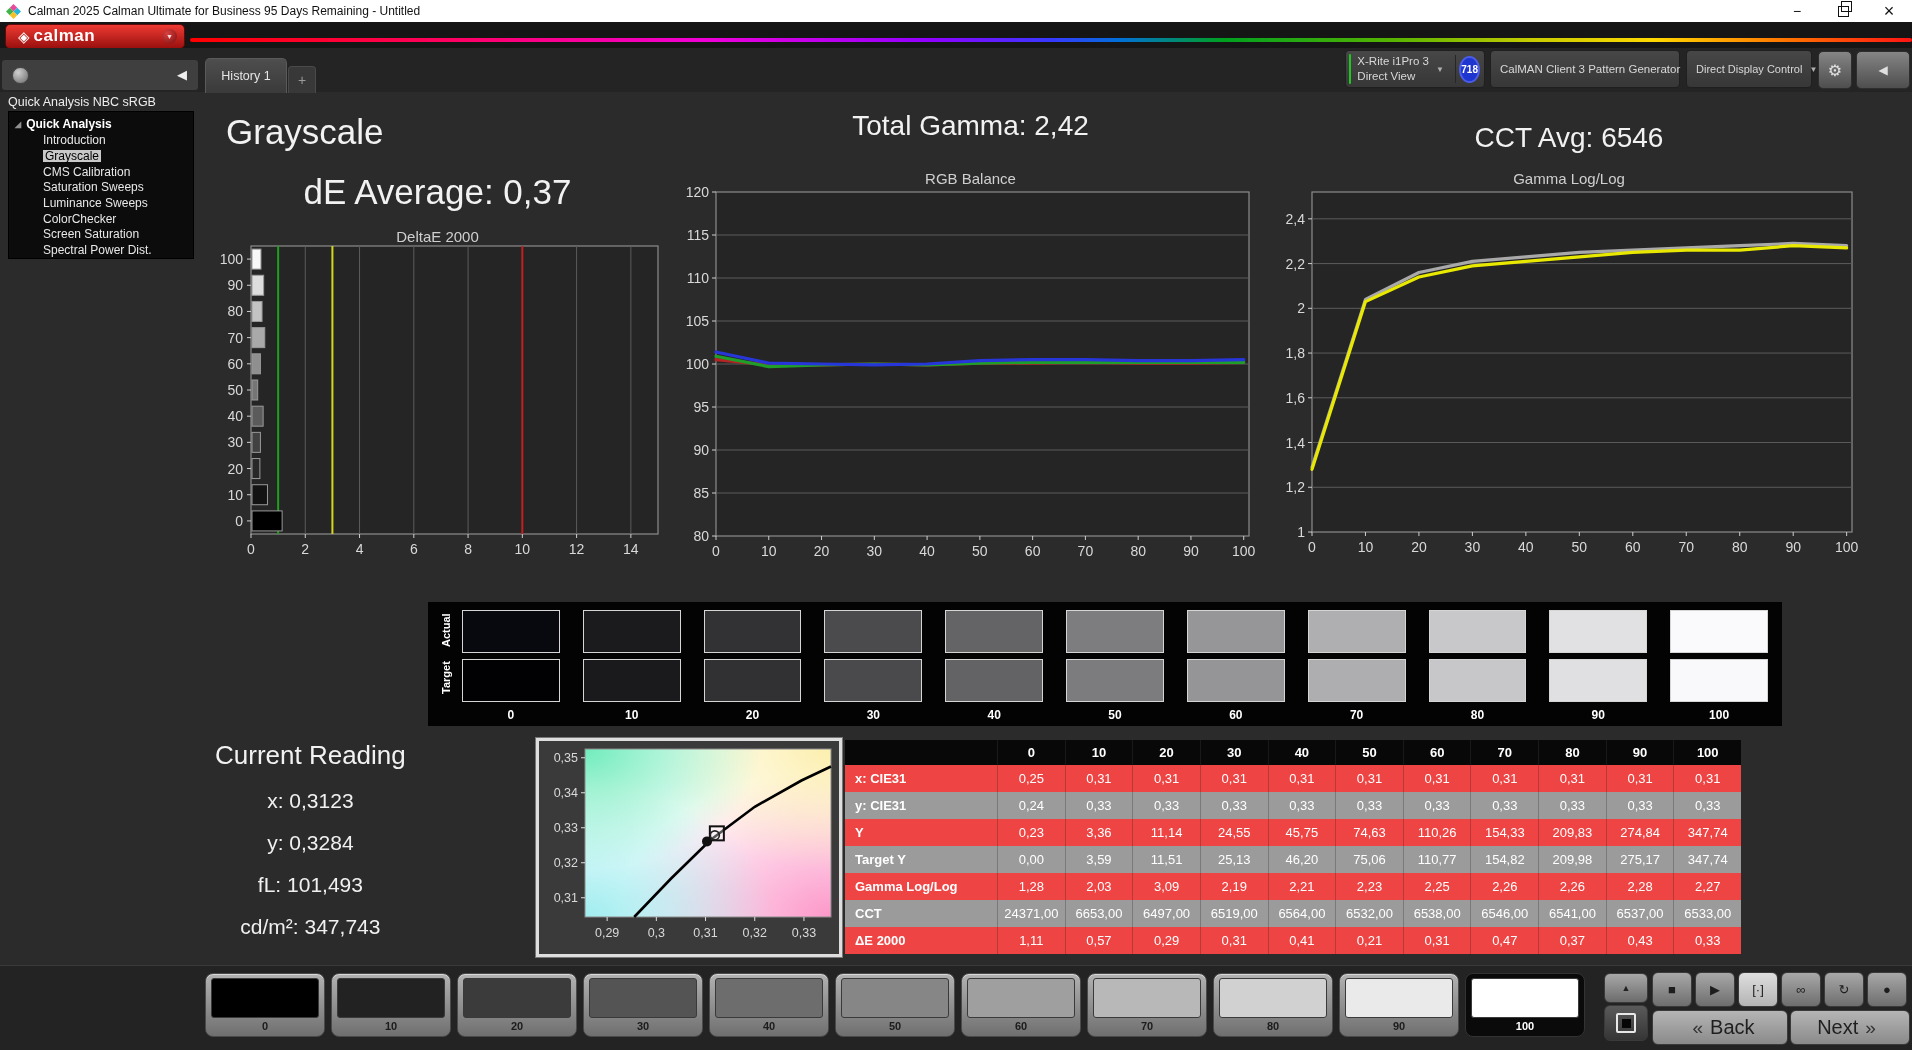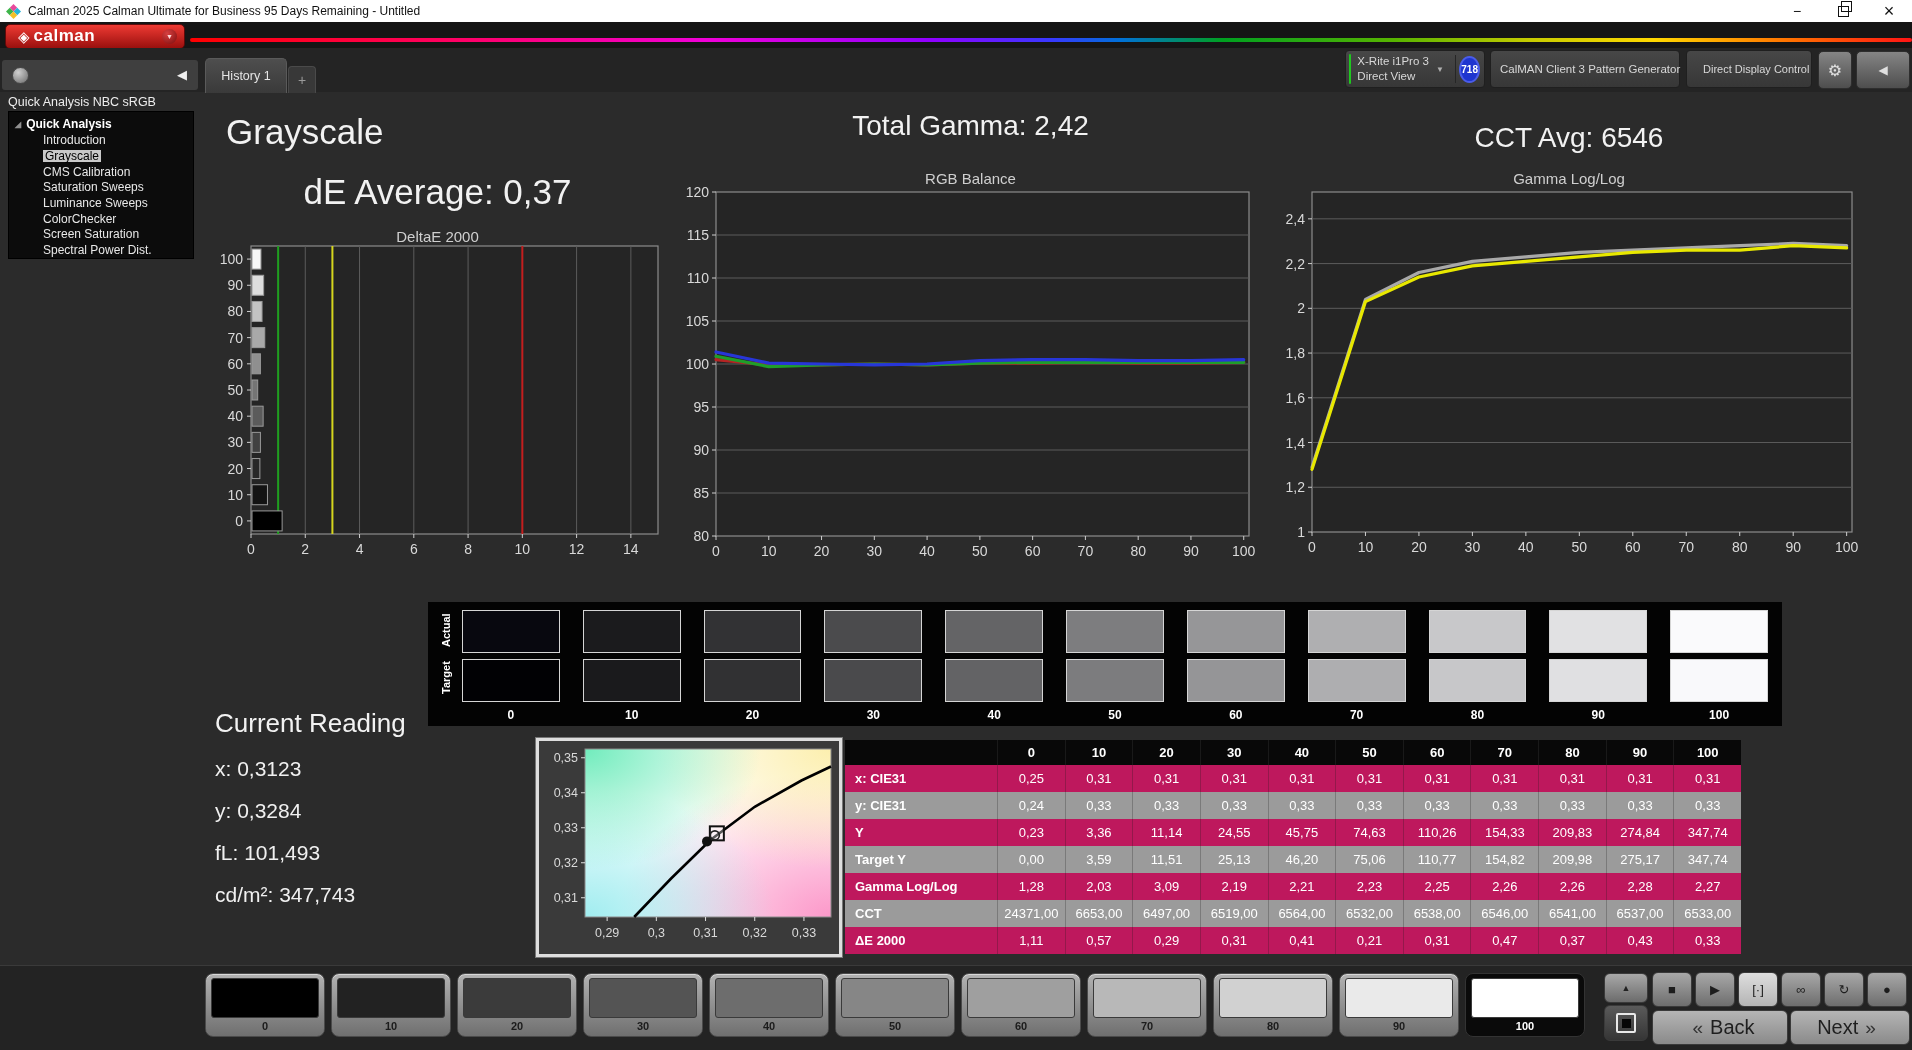--- a/index.html
+++ b/index.html
@@ -56,40 +56,40 @@
 
   
   .band{left:428px;top:602px;width:1354px;height:124px;background:#030303;}
   .band-rot{position:absolute;left:10px;width:16px;display:flex;align-items:center;justify-content:center;color:#fff;font-size:11px;font-weight:bold;writing-mode:vertical-rl;transform:rotate(180deg);}
   #swatch-grid{position:absolute;left:34px;top:8px;width:1306px;display:grid;grid-template-columns:repeat(11,1fr);column-gap:23px;row-gap:6px;}
   .sw-cell{height:41px;border:1px solid #d5d5d5;}
   .sw-label{height:15px;color:#fff;font-size:12px;font-weight:bold;text-align:center;}
 
   
   .cr-title{color:#f2f2f2;font-size:26px;}
-  .cr-line{color:#f0f0f0;font-size:21px;margin-top:18px;}
+  .cr-line{color:#f0f0f0;font-size:21px;margin-top:18px;text-align:center;}
 
   
   .cie-box{left:536px;top:738px;width:300px;height:213px;background:#3a3a3a;border:3px solid #dedede;box-shadow:0 0 0 1px #777;}
   .cie-grad{position:absolute;left:46px;top:8px;width:246px;height:168px;background:
      radial-gradient(130% 130% at 0% 0%, rgba(105,235,185,0.95) 0%, rgba(105,235,185,0) 55%),
      radial-gradient(130% 130% at 100% 0%, rgba(252,238,170,0.95) 0%, rgba(252,238,170,0) 55%),
      radial-gradient(140% 140% at 0% 100%, rgba(150,235,238,0.9) 0%, rgba(150,235,238,0) 55%),
      radial-gradient(140% 140% at 100% 100%, rgba(252,150,200,0.98) 0%, rgba(252,150,200,0) 62%),
      #ffffff;}
   #svg-cie{position:absolute;left:0;top:0;}
 
   
   .data-table{left:845px;top:740px;width:896px;}
   .t-row{display:flex;height:27px;}
   .t-head{height:25px;background:#080808;}
   .t-label{width:152px;font-weight:bold;font-size:13px;color:#fff;padding-left:10px;line-height:27px;box-sizing:border-box;}
   .t-cell{flex:1;text-align:center;font-size:13px;color:#fff;line-height:27px;border-left:1px solid rgba(25,25,25,0.25);}
   .t-head .t-cell{font-weight:bold;line-height:25px;border-left:1px solid rgba(255,255,255,0.07);}
-  .t-dark{background:#be185d;}
+  .t-dark{background:#ef4444;}
   .t-light{background:#9b9b9b;}
 
   
   .toolbar{left:0;top:965px;width:1912px;height:85px;background:#232323;border-top:1px solid #3a3a3a;}
   #tb-swatches{position:absolute;left:205px;top:7px;display:flex;gap:6px;}
   .tb-btn{width:120px;height:64px;border-radius:8px;background:linear-gradient(#b2b2b2,#6f6f6f);border:1px solid #4a4a4a;box-shadow:inset 0 1px 0 #d8d8d8;padding:4px 5px 0 5px;box-sizing:border-box;}
   .tb-btn.sel{background:#0a0a0a;box-shadow:none;border:1px solid #333;}
   .tb-sw{height:38px;border-radius:3px;border:1px solid #3a3a3a;}
   .tb-lb{height:16px;text-align:center;font-size:11px;font-weight:bold;color:#1c1c1c;line-height:17px;}
   .tb-btn.sel .tb-lb{color:#fff;}
@@ -151,21 +151,21 @@
     </div>
     <span class="sel-arrow">▼</span>
     <div class="sep"></div>
     <div class="badge">718</div>
   </div>
   <div class="sel-box" style="left:1490px;width:190px;">
     <div class="accent" id="pattern-accent" style="background: rgb(31, 200, 31);"></div>
     <div class="sel-text">CalMAN Client 3 Pattern Generator</div>
     <span class="sel-arrow">▼</span>
   </div>
-  <div class="sel-box" style="left:1686px;width:126px;gap:7px;">
+  <div class="sel-box" style="left:1686px;width:126px;">
     <div class="accent" id="display-accent" style="background: rgb(226, 226, 28);"></div>
     <div class="sel-text" style="font-size:11px;">Direct Display Control</div>
     <span class="sel-arrow">▼</span>
   </div>
   <div class="icon-btn" style="left:1818px;width:32px;">
       <span style="font-size:16px;">⚙</span>
     </div>
   <div class="icon-btn" style="left:1856px;width:52px;">
       <span style="font-size:12px;">◀</span>
     </div>
@@ -394,21 +394,21 @@
         <div class="sw-label">40</div>
         <div class="sw-label">50</div>
         <div class="sw-label">60</div>
         <div class="sw-label">70</div>
         <div class="sw-label">80</div>
         <div class="sw-label">90</div>
         <div class="sw-label">100</div>
       </div>
   </div>
 
-  <div class="abs" style="left:215px;top:708px;">
+  <div class="abs" style="left:215px;top:740px;">
     <div class="cr-title">Current Reading</div>
     <div class="cr-line">x: 0,3123</div>
     <div class="cr-line">y: 0,3284</div>
     <div class="cr-line">fL: 101,493</div>
     <div class="cr-line">cd/m²: 347,743</div>
   </div>
 
   <div class="abs cie-box">
     <div class="cie-grad"></div>
     <svg id="svg-cie" width="300" height="213">

